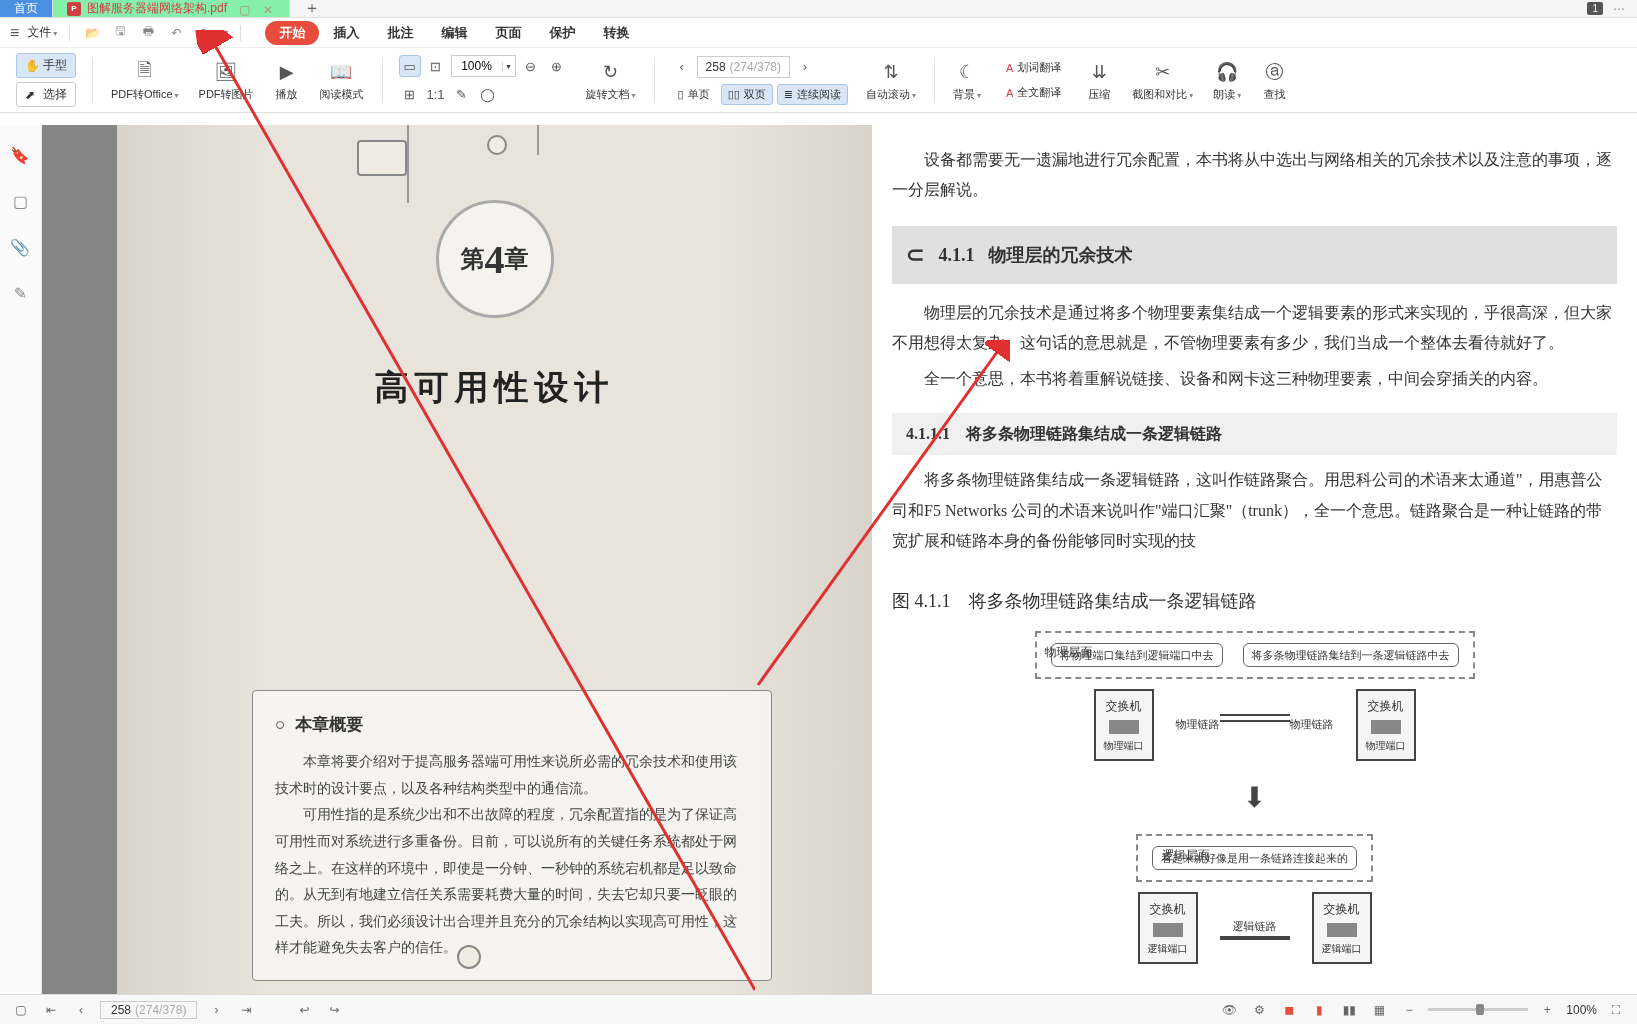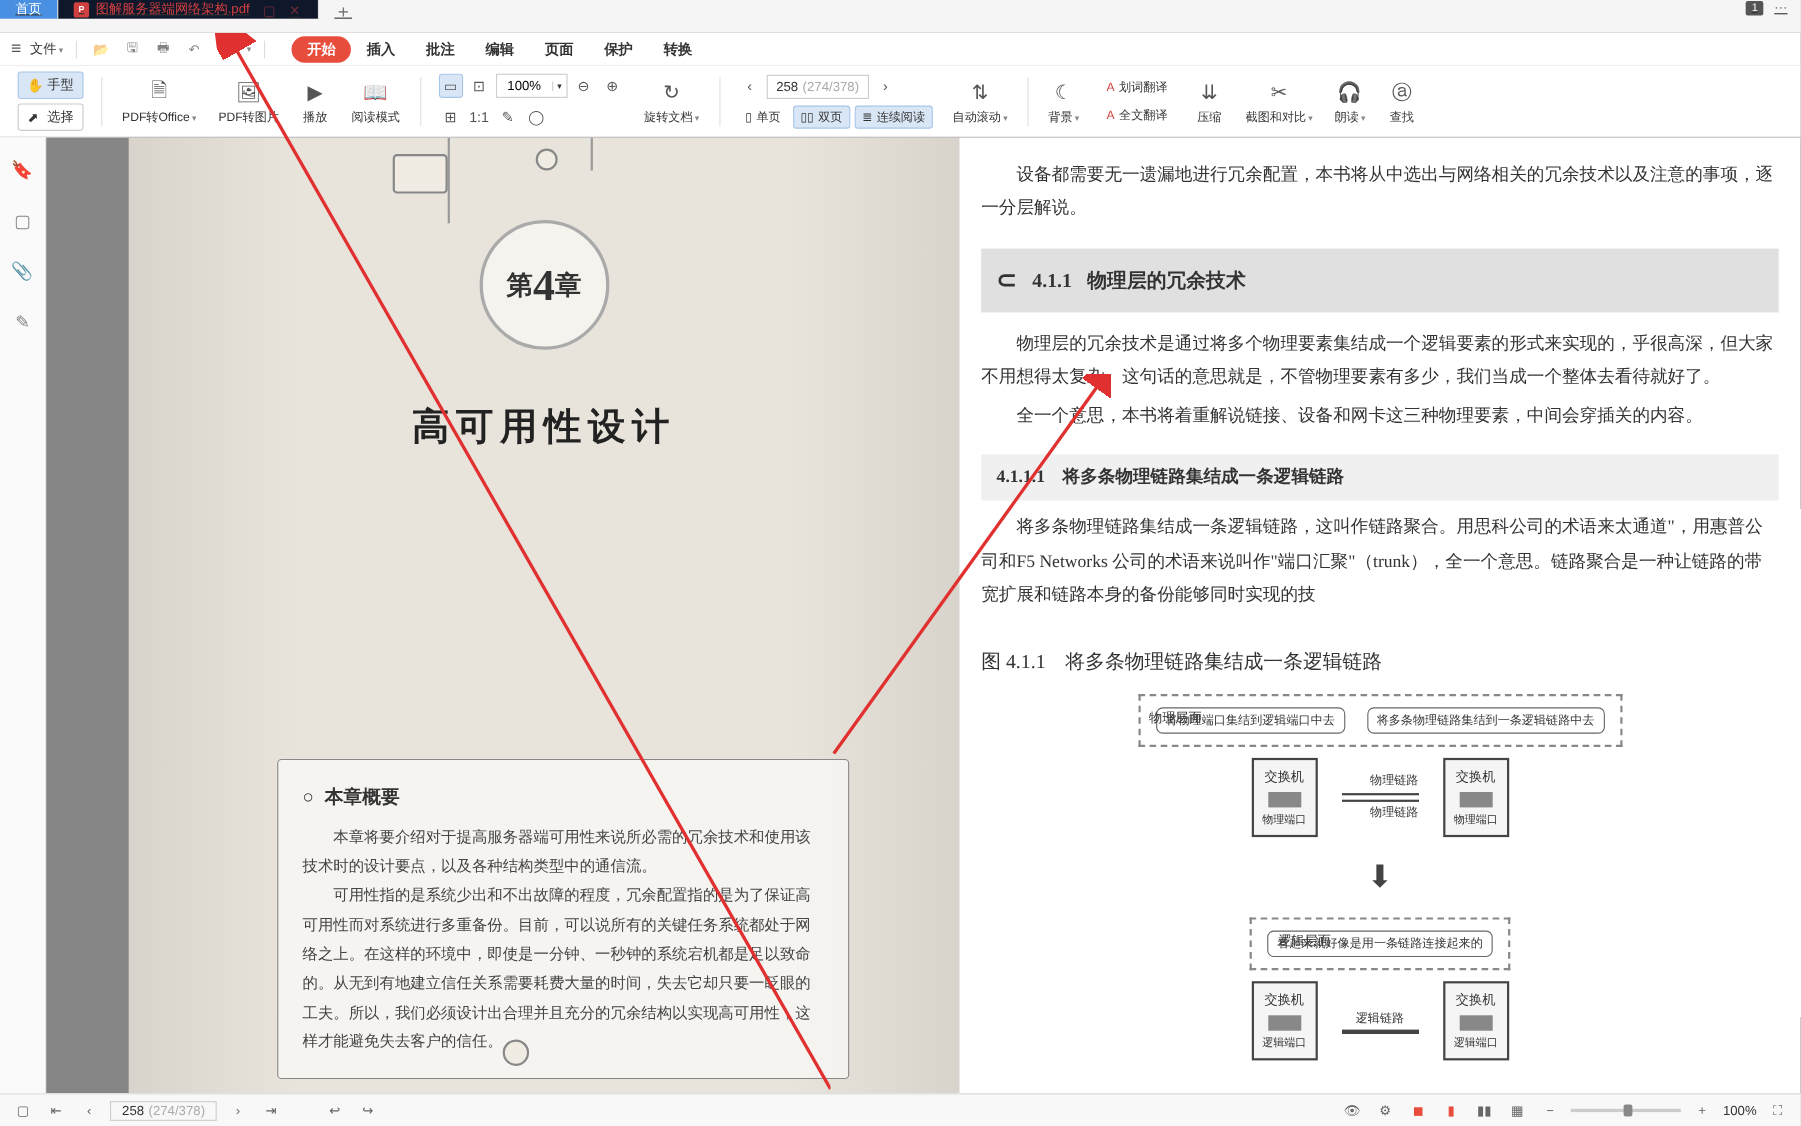--- a/index.html
+++ b/index.html
@@ -1,22 +1,22 @@
 <!DOCTYPE html>
 <html><head>
   <meta charset="utf-8">
   <style>
     * { margin: 0; padding: 0; box-sizing: border-box; }
     body { font-family: "Microsoft YaHei", "PingFang SC", sans-serif; font-size: 12px; color: #333; background: #fff; overflow: hidden; width: 1637px; height: 1024px; position: relative; }
     
     
-    .tab-bar { height: 30px; background: #f5f5f5; display: flex; align-items: flex-start; border-bottom: 1px solid #ddd; text-decoration: underline; }
+    .tab-bar { height: 18px; background: #f5f5f5; display: flex; align-items: center; border-bottom: 1px solid #ddd; }
     .tab { display: flex; align-items: center; padding: 0 14px; gap: 6px; font-size: 12px; border-right: 1px solid #e0e0e0; }
     .tab.home { background: #4a90e2; color: #fff; }
-    .tab.active { background: #0f172a; color: #d14040; position: relative; }
+    .tab.active { background: #86efac; color: #d14040; position: relative; }
     .tab .pdf-icon { width: 14px; height: 14px; background: #d14040; border-radius: 2px; display: inline-flex; align-items: center; justify-content: center; }
     .tab .pdf-icon::before { content: "P"; color: #fff; font-size: 8px; font-weight: bold; }
     .tab .detach-icon, .tab .close-icon { width: 12px; height: 12px; opacity: 0.5; margin-left: 6px; }
     .tab-new { padding: 0 14px; display: flex; align-items: center; font-size: 16px; color: #666; }
     .tab-right { margin-left: auto; display: flex; align-items: center; padding: 0 12px; gap: 10px; }
     .tab-count { background: #555; color: #fff; padding: 1px 5px; border-radius: 2px; font-size: 10px; }
     
     
     .quick-bar { height: 30px; display: flex; align-items: center; padding: 0 10px; gap: 8px; border-bottom: 1px solid #eee; }
     .hamburger { font-size: 16px; color: #555; }
@@ -309,21 +309,21 @@
         <span style="position:absolute;left:8px;top:8px;font-size:12px">物理层面</span>
         <div class="dia-bubble">将物理端口集结到逻辑端口中去</div>
         <div class="dia-bubble">将多条物理链路集结到一条逻辑链路中去</div>
       </div>
       <div style="display:flex;gap:22px;align-items:center">
         <div class="dia-box">
             <span>交换机</span>
             <div class="mini"></div>
             <span style="font-size:10px">物理端口</span>
           </div>
-        <div style="display:flex;flex-direction:column;align-items:flex-end">
+        <div style="display:flex;flex-direction:row;align-items:flex-start">
             <span class="dia-link-label">物理链路</span>
             <div style="width:70px;border-top:2px solid #444;border-bottom:2px solid #444;height:8px"></div>
             <span class="dia-link-label">物理链路</span>
           </div>
         <div class="dia-box">
             <span>交换机</span>
             <div class="mini"></div>
             <span style="font-size:10px">物理端口</span>
           </div>
       </div>

